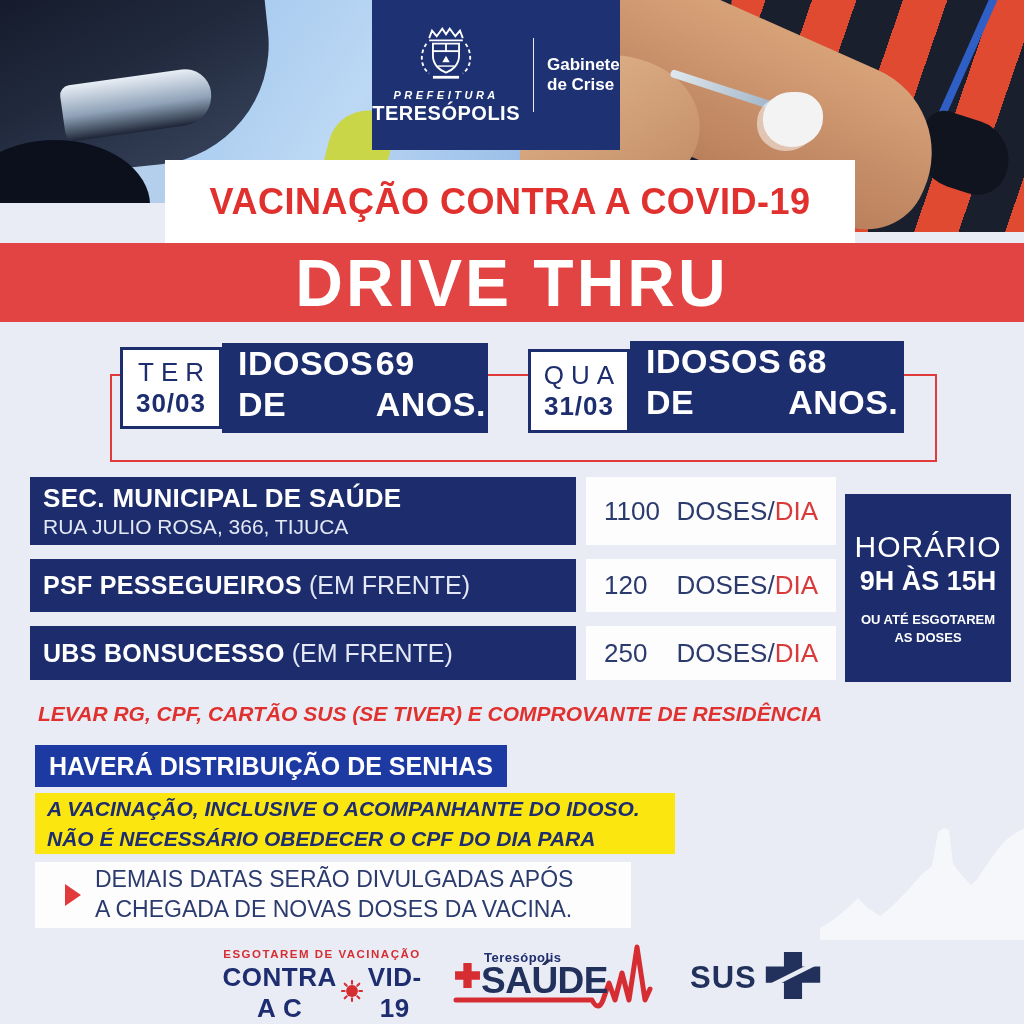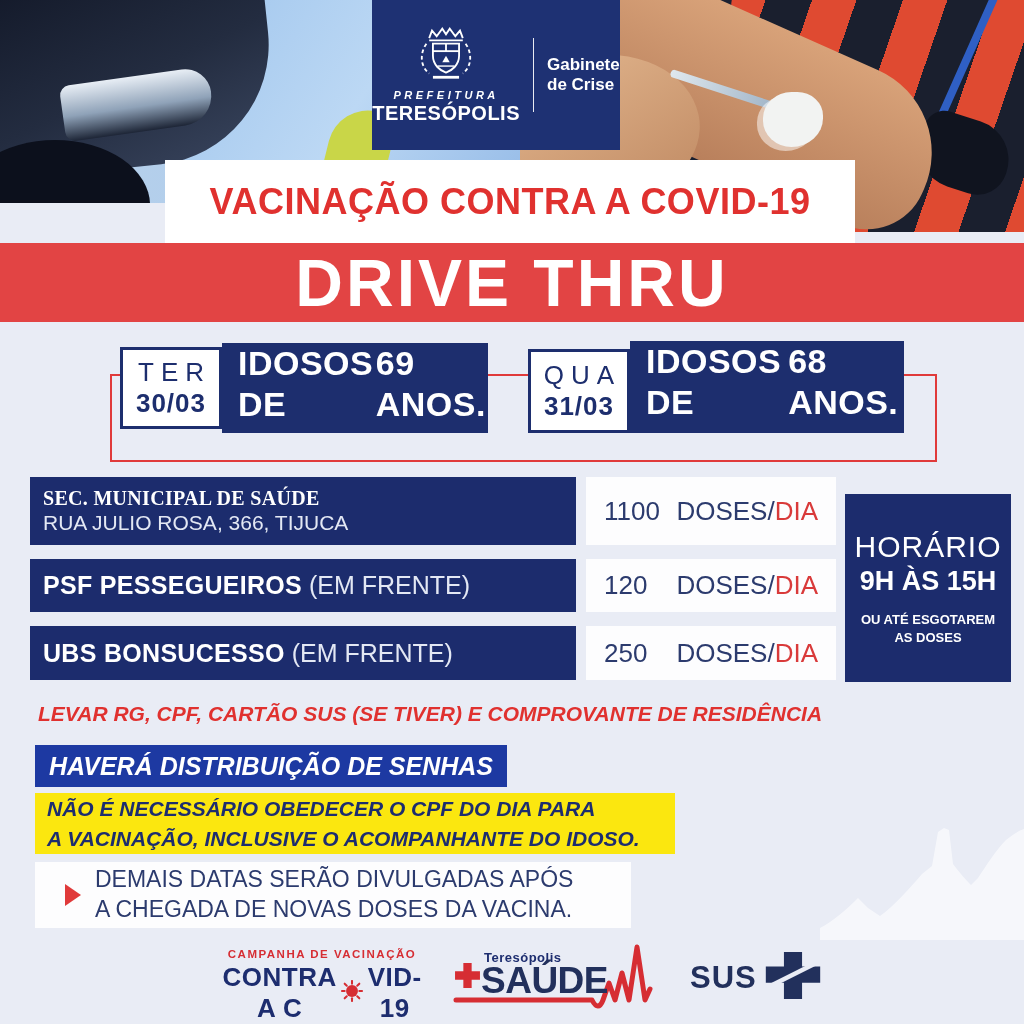--- a/index.html
+++ b/index.html
@@ -76,21 +76,21 @@
   .day1b{left:222px;top:343px;width:266px;height:90px;}
   .day2w{left:528px;top:349px;width:102px;height:84px;}
   .day2b{left:630px;top:341px;width:274px;height:92px;}
 
   
   .locbar{left:30px;width:546px;background:#1c2c6d;color:#fff;box-sizing:border-box;
           display:flex;flex-direction:column;justify-content:center;padding-left:13px;}
   .loc1{top:477px;height:68px;}
   .loc2{top:559px;height:53px;}
   .loc3{top:626px;height:54px;}
-  .loc-name{font-size:20px;font-weight:bold;letter-spacing:.3px;font-family:Liberation Serif, serif;}
+  .loc-name{font-size:26px;font-weight:bold;letter-spacing:.3px;}
   .loc-addr{font-size:21px;font-weight:normal;color:#e3e8f4;margin-top:1px;}
   .loc-line{font-size:25px;}
   .loc-line b{letter-spacing:.3px;}
   .loc-line .suffix{font-weight:normal;color:#e3e8f4;}
   .dosebox{left:586px;width:250px;background:#fdfdfe;box-sizing:border-box;
            display:flex;align-items:center;justify-content:space-between;
            padding:0 18px;color:#2c3b6e;font-size:26px;}
   .dose1{top:477px;height:68px;}
   .dose2{top:559px;height:53px;}
   .dose3{top:626px;height:54px;}
@@ -102,21 +102,21 @@
            text-align:center;}
   .h-title{font-size:30px;font-weight:normal;letter-spacing:1px;}
   .h-time{font-size:27px;font-weight:bold;margin-top:2px;}
   .h-note{font-size:13px;font-weight:bold;margin-top:14px;line-height:1.35;}
 
   
   .docs{left:38px;top:702px;width:965px;color:#e0312f;font-size:21px;
         font-weight:bold;font-style:italic;}
   .senha{left:35px;top:745px;height:42px;background:#1d39a2;color:#fff;
          display:flex;align-items:center;padding:0 14px;
-         font-size:25px;font-weight:bold;font-style:italic;}
+         font-size:25px;font-weight:bold;}
   .cpfbox{left:35px;top:793px;width:640px;height:61px;background:#fbe70f;color:#1d2d6f;
           display:flex;flex-direction:column;justify-content:center;padding-left:12px;
           box-sizing:border-box;font-size:21px;font-weight:bold;font-style:italic;line-height:1.4;}
   .notebox{left:35px;top:862px;width:596px;height:66px;background:#fdfdfe;
            display:flex;align-items:center;gap:14px;padding-left:30px;box-sizing:border-box;
            color:#2c3b6e;font-size:23px;line-height:1.3;}
   .tri{width:0;height:0;border-left:16px solid #e03a3a;
        border-top:11px solid transparent;border-bottom:11px solid transparent;flex:none;}
 
   .mountains{right:0;top:758px;}
@@ -241,39 +241,39 @@
       <span>OU ATÉ ESGOTAREM</span><br>
       <span>AS DOSES</span>
     </span>
   </div>
 
   <div class="abs docs">LEVAR RG, CPF, CARTÃO SUS (SE TIVER) E COMPROVANTE DE RESIDÊNCIA</div>
   <div class="abs senha">
     <span>HAVERÁ DISTRIBUIÇÃO DE SENHAS</span>
   </div>
   <div class="abs cpfbox">
+    <span>A VACINAÇÃO, INCLUSIVE O ACOMPANHANTE DO IDOSO.</span>
     <span>NÃO É NECESSÁRIO OBEDECER O CPF DO DIA PARA</span>
-    <span>A VACINAÇÃO, INCLUSIVE O ACOMPANHANTE DO IDOSO.</span>
   </div>
   <div class="abs notebox">
     <span class="tri"></span>
     <span>
       <span>DEMAIS DATAS SERÃO DIVULGADAS APÓS</span><br>
       <span>A CHEGADA DE NOVAS DOSES DA VACINA.</span>
     </span>
   </div>
 
   <span class="abs mountains">
     <svg viewBox="0 0 204 182" width="204" height="182">
       <path d="M0 182 L0 170 C12 164 26 152 38 140 L48 150 L60 158 C74 148 90 130 102 116 L112 108 L118 74 L124 70 L129 72 L133 106 C139 114 146 122 151 127 L158 120 C166 108 176 92 186 82 C192 77 198 73 204 71 L204 182 Z" fill="#ffffff" opacity="0.6"></path>
     </svg>
   </span>
 
   <div class="abs f1">
-    <div class="f1-top">CAMPANHA DE VACINAÇÃO</div>
+    <div class="f1-top">ESGOTAREM DE VACINAÇÃO</div>
     <div class="f1-main">
       <span>CONTRA A C</span>
       <span>
         <svg viewBox="0 0 24 24" width="22" height="22">
           <circle cx="12" cy="12" r="6.5" fill="#d62d33"></circle>
           <g stroke="#d62d33" stroke-width="2.2" stroke-linecap="round">
             <line x1="12" y1="1" x2="12" y2="4"></line>
               <line x1="12" y1="20" x2="12" y2="23"></line>
             <line x1="1" y1="12" x2="4" y2="12"></line>
               <line x1="20" y1="12" x2="23" y2="12"></line>

